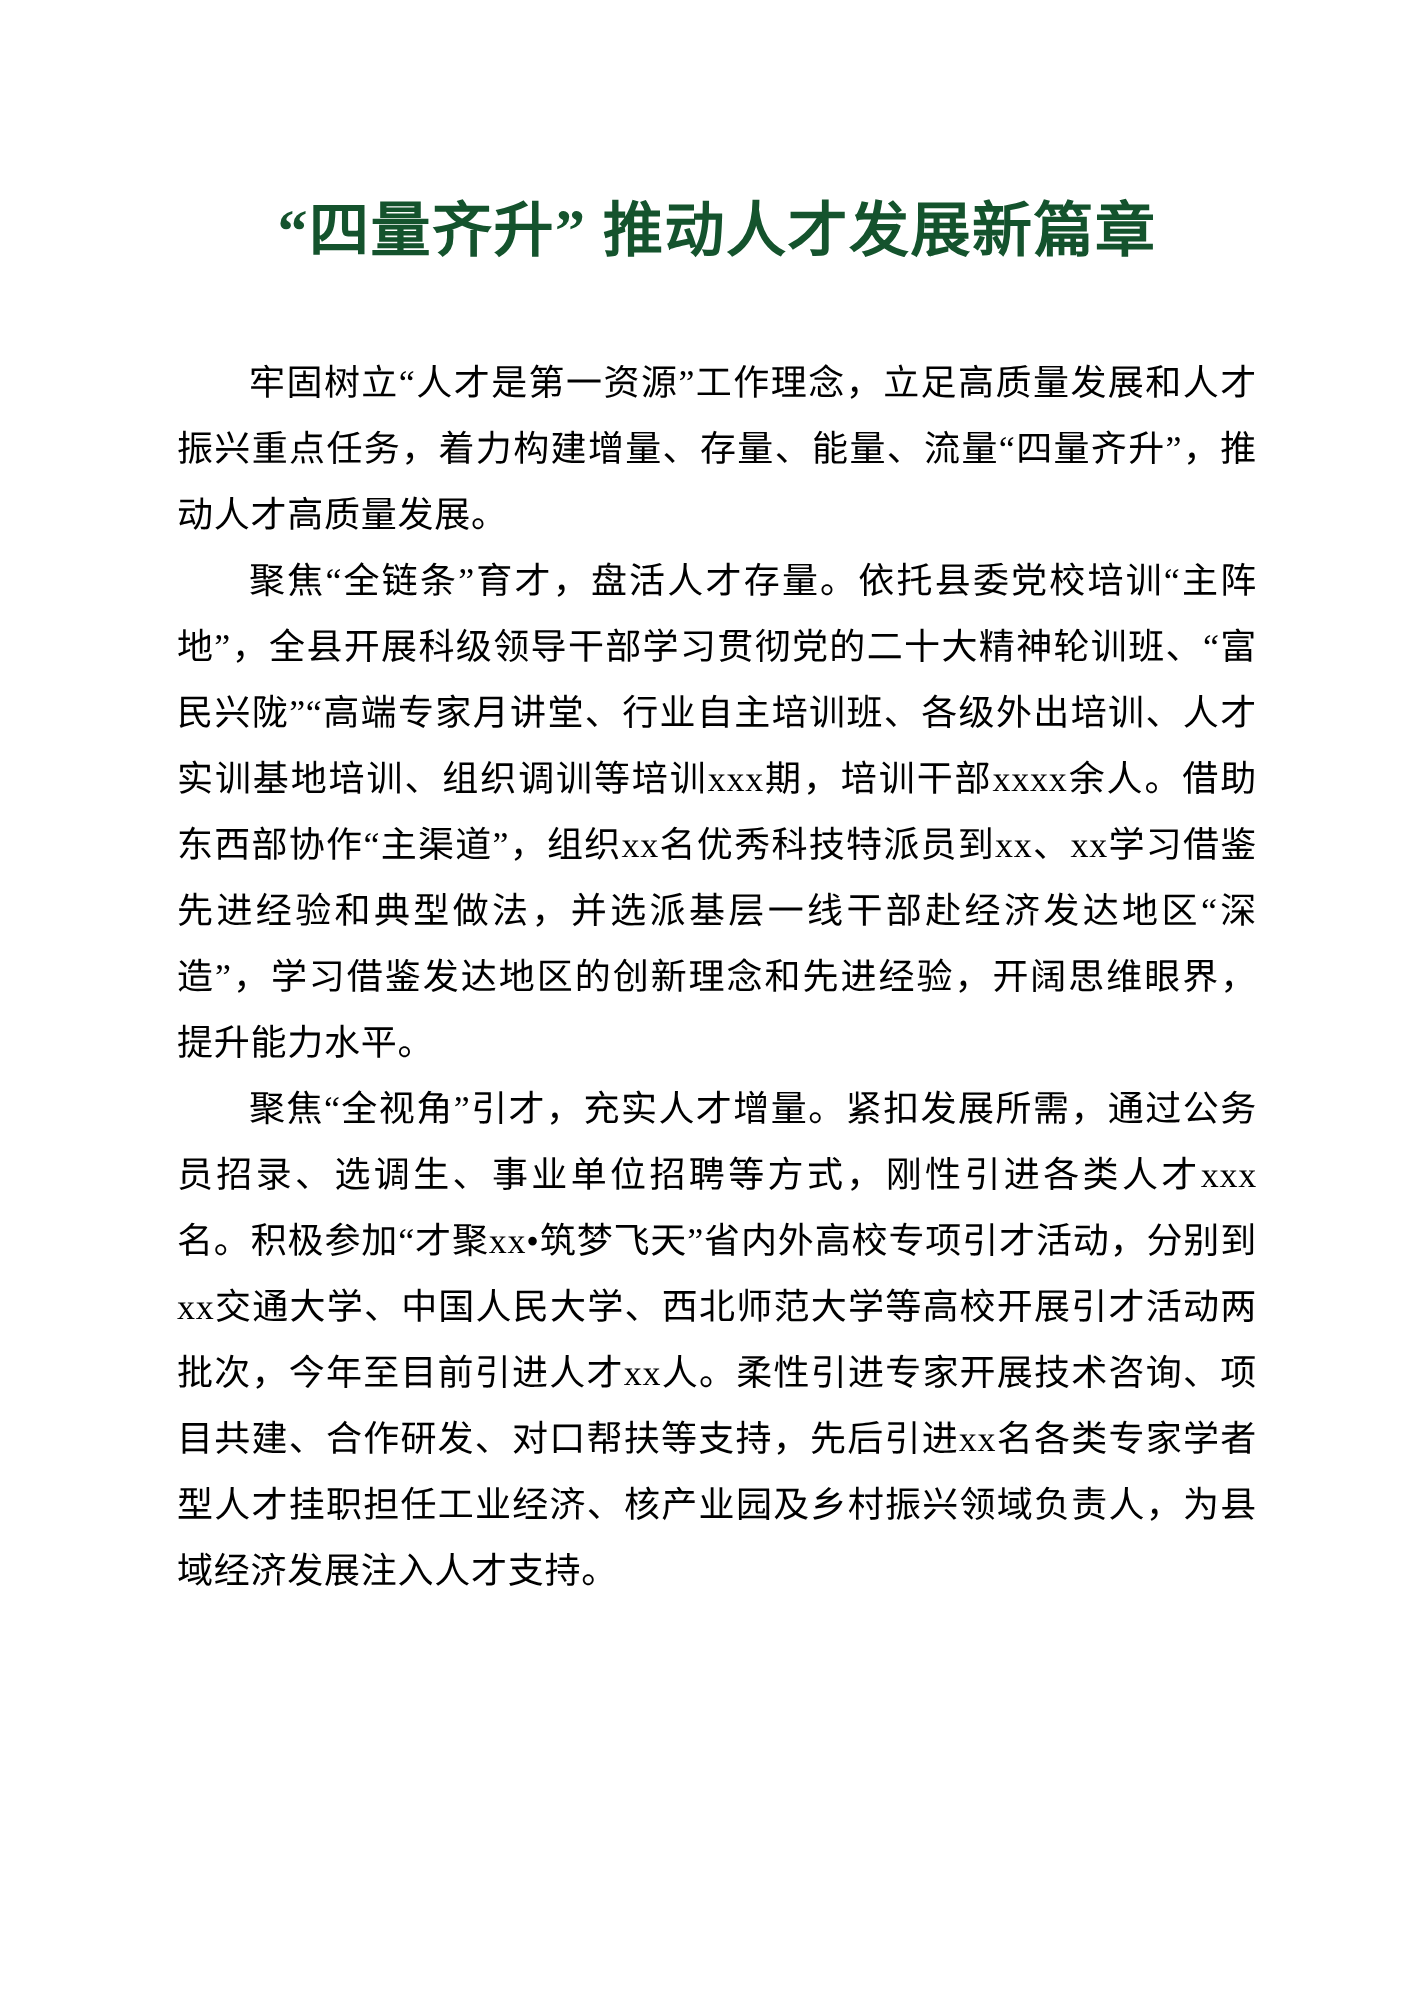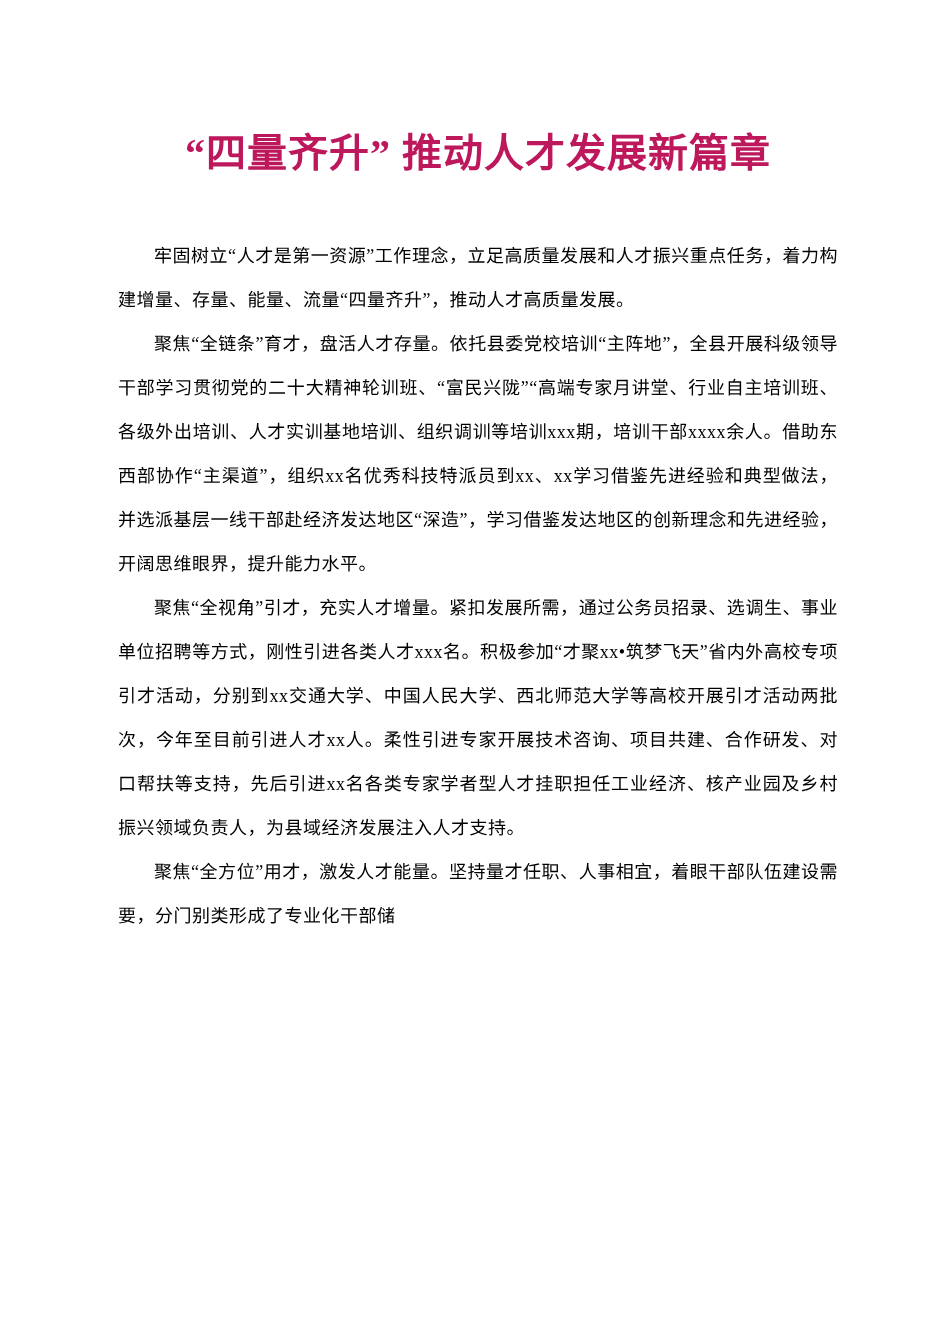--- a/index.html
+++ b/index.html
@@ -19,41 +19,40 @@
     font-family: "Liberation Serif", "DejaVu Serif", serif;
     overflow: hidden;
   }
   .doc-title {
     margin: 0 0 54px 0;
     font-size: 40px;
     font-weight: 700;
     line-height: 52px;
     text-align: center;
     letter-spacing: 1px;
-    color: #be185d;
+    color: #14532d;
   }
   .doc-body {
     margin: 0;
   }
   .doc-para {
     margin: 0;
-    font-size: 18px;
+    font-size: 24px;
     font-weight: 400;
     line-height: 44px;
     letter-spacing: 0.5px;
     text-align: justify;
     text-justify: inter-ideograph;
     text-indent: 2em;
     color: #000000;
   }
 </style>
 </head>
 <body>
 
 <div class="page">
   <h1 class="doc-title">“四量齐升” 推动人才发展新篇章</h1>
   <div class="doc-body">
     <p class="doc-para">牢固树立“人才是第一资源”工作理念，立足高质量发展和人才振兴重点任务，着力构建增量、存量、能量、流量“四量齐升”，推动人才高质量发展。</p>
     <p class="doc-para">聚焦“全链条”育才，盘活人才存量。依托县委党校培训“主阵地”，全县开展科级领导干部学习贯彻党的二十大精神轮训班、“富民兴陇”“高端专家月讲堂、行业自主培训班、各级外出培训、人才实训基地培训、组织调训等培训xxx期，培训干部xxxx余人。借助东西部协作“主渠道”，组织xx名优秀科技特派员到xx、xx学习借鉴先进经验和典型做法，并选派基层一线干部赴经济发达地区“深造”，学习借鉴发达地区的创新理念和先进经验，开阔思维眼界，提升能力水平。</p>
     <p class="doc-para">聚焦“全视角”引才，充实人才增量。紧扣发展所需，通过公务员招录、选调生、事业单位招聘等方式，刚性引进各类人才xxx名。积极参加“才聚xx•筑梦飞天”省内外高校专项引才活动，分别到xx交通大学、中国人民大学、西北师范大学等高校开展引才活动两批次，今年至目前引进人才xx人。柔性引进专家开展技术咨询、项目共建、合作研发、对口帮扶等支持，先后引进xx名各类专家学者型人才挂职担任工业经济、核产业园及乡村振兴领域负责人，为县域经济发展注入人才支持。</p>
-    <p class="doc-para">聚焦“全方位”用才，激发人才能量。坚持量才任职、人事相宜，着眼干部队伍建设需要，分门别类形成了专业化干部储</p>
   </div>
 </div>
 
 </body></html>

